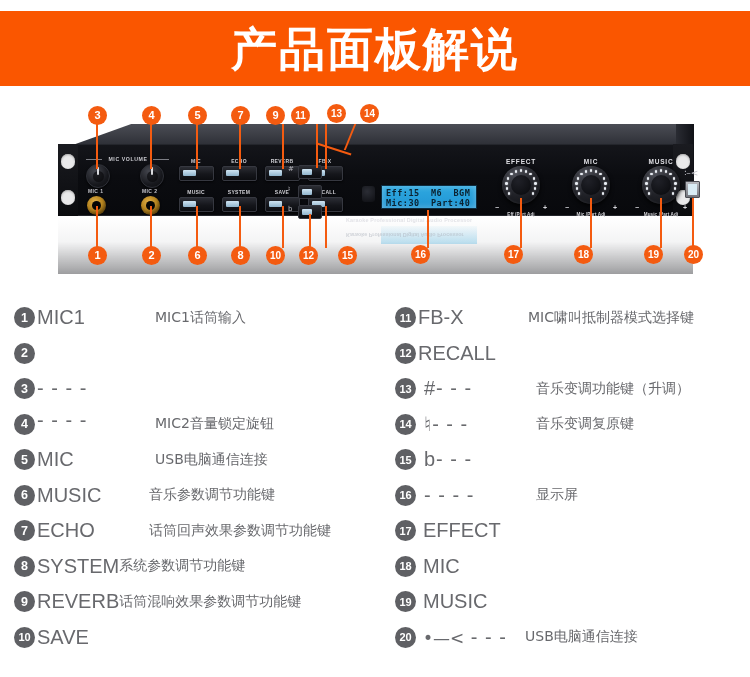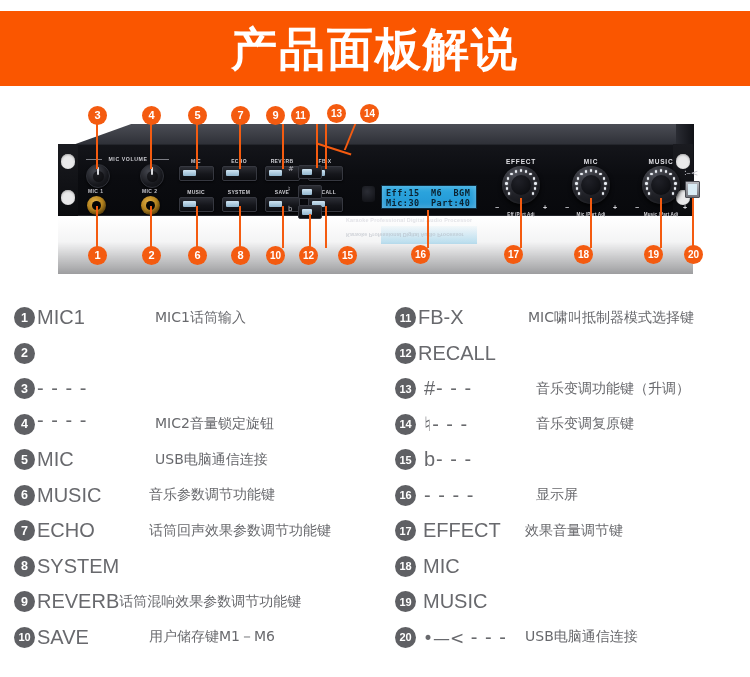--- a/index.html
+++ b/index.html
@@ -494,30 +494,30 @@
       <div class="ldesc">音乐参数调节功能键</div>
     </div>
     <div class="lrow">
       <div class="lnum">7</div>
       <div class="lkey" style="width:112px;">ECHO</div>
       <div class="ldesc">话筒回声效果参数调节功能键</div>
     </div>
     <div class="lrow">
       <div class="lnum">8</div>
       <div class="lkey">SYSTEM</div>
+      <div class="ldesc">系统参数调节功能键</div>
     </div>
     <div class="lrow">
       <div class="lnum">9</div>
       <div class="lkey">REVERB</div>
       <div class="ldesc">话筒混响效果参数调节功能键</div>
     </div>
     <div class="lrow">
       <div class="lnum two">10</div>
       <div class="lkey" style="width:112px;">SAVE</div>
-      <div class="ldesc">用户储存键M1－M6</div>
     </div>
   </div>
 
   <div class="col right">
     <div class="lrow">
       <div class="lnum two">11</div>
       <div class="lkey" style="width:110px;">FB-X</div>
       <div class="ldesc">MIC啸叫抵制器模式选择键</div>
     </div>
     <div class="lrow">
@@ -539,21 +539,20 @@
       <div class="lkey dash" style="width:112px;padding-left:6px;">b- - -</div>
     </div>
     <div class="lrow">
       <div class="lnum two">16</div>
       <div class="lkey dash" style="width:112px;padding-left:6px;">- - - -</div>
       <div class="ldesc">显示屏</div>
     </div>
     <div class="lrow">
       <div class="lnum two">17</div>
       <div class="lkey" style="width:102px;padding-left:5px;">EFFECT</div>
-      <div class="ldesc">效果音量调节键</div>
     </div>
     <div class="lrow">
       <div class="lnum two">18</div>
       <div class="lkey" style="width:102px;padding-left:5px;">MIC</div>
     </div>
     <div class="lrow">
       <div class="lnum two">19</div>
       <div class="lkey" style="width:102px;padding-left:5px;">MUSIC</div>
     </div>
     <div class="lrow">

